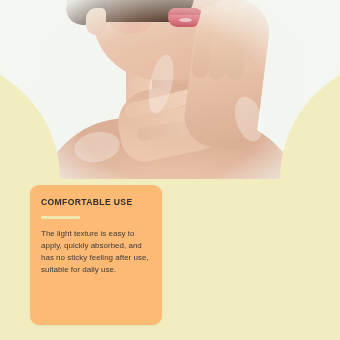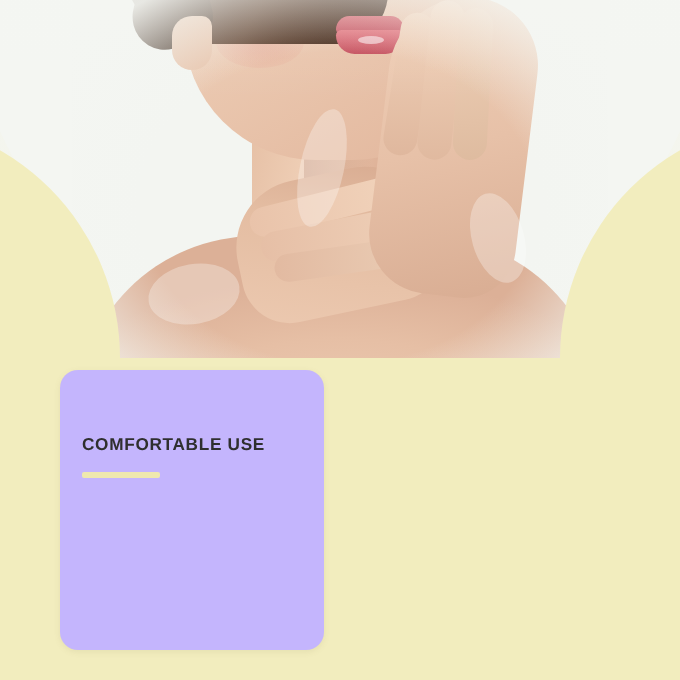--- a/index.html
+++ b/index.html
@@ -239,25 +239,25 @@
     left: 0;
     top: 185px;
     width: 340px;
     height: 141px;
   }
   .card {
     position: absolute;
     top: 0;
     width: 132px;
     height: 140px;
-    background: #c4b5fd;
+    background: #fdba74;
     border-radius: 9px;
     box-shadow: 0 1px 3px rgba(120,110,60,0.10);
     box-sizing: border-box;
-    padding: 32px 11px 10px 11px;
+    padding: 12px 11px 10px 11px;
   }
   .card.left  { left: 30px; }
   .card.right { left: 172px; }
 
   .card-title {
     font-size: 8.6px;
     font-weight: bold;
     letter-spacing: 0.35px;
     color: #2f2f2f;
     line-height: 11px;
@@ -322,17 +322,18 @@
     <div class="hero-wedge right">
       
     </div>
   </div>
 
   <div class="cards">
 
     <div class="card left">
       <p class="card-title">COMFORTABLE USE</p>
       <div class="card-rule"></div>
+      <p class="card-body">The light texture is easy to apply, quickly absorbed, and has no sticky feeling after use, suitable for daily use.</p>
     </div>
 
 
   </div>
 </div>
 
 </body></html>

